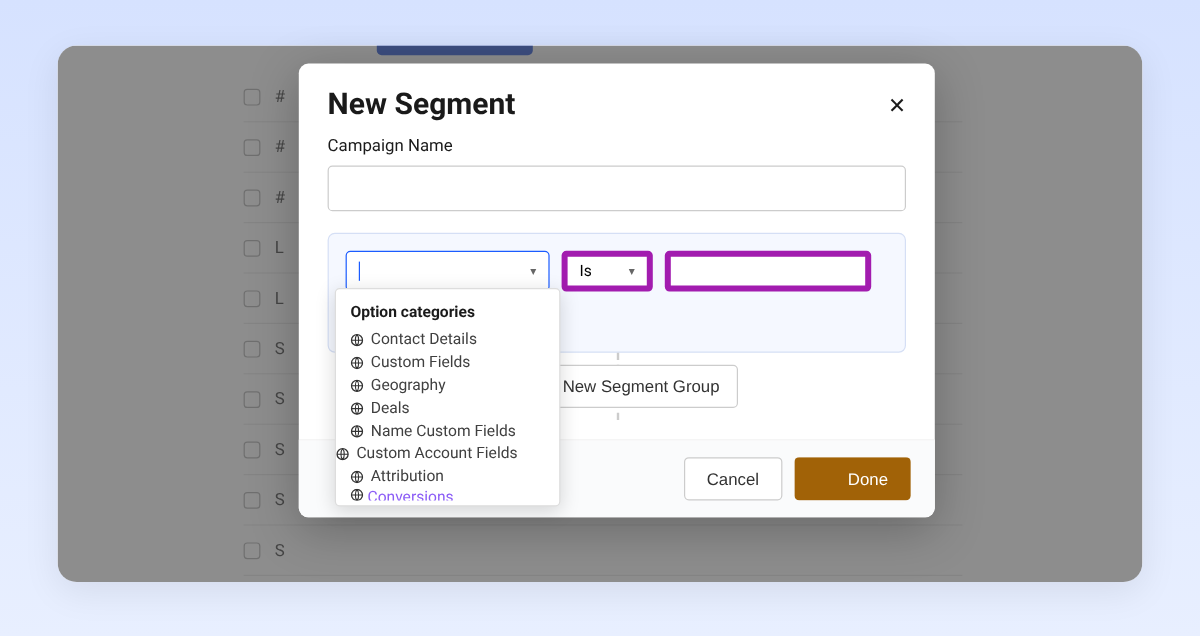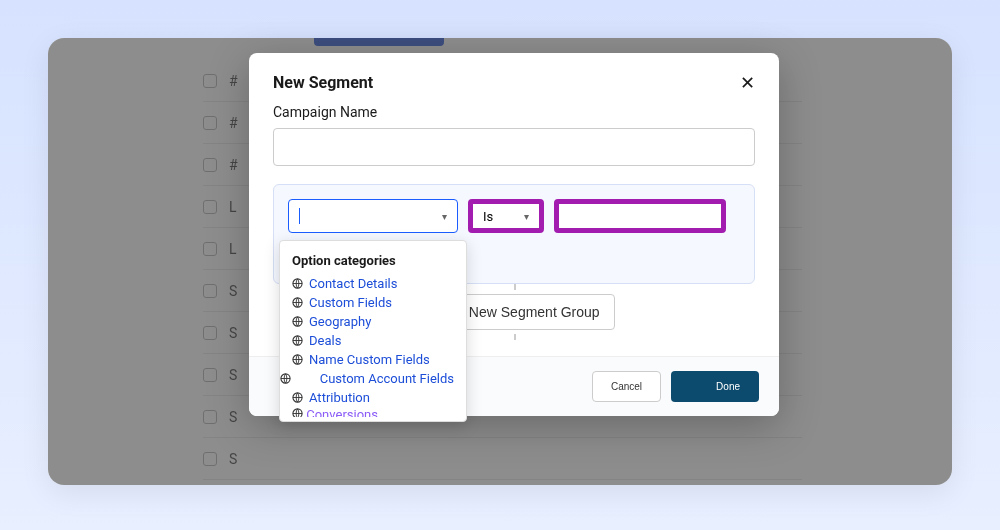--- a/index.html
+++ b/index.html
@@ -70,21 +70,21 @@
       border-radius: 8px;
       box-shadow: 0 10px 40px rgba(0,0,0,0.25);
     }
     .modal-header {
       display: flex;
       justify-content: space-between;
       align-items: center;
       padding: 20px 24px 12px;
     }
     .modal-title {
-      font-size: 16px;
+      font-size: 25px;
       font-weight: 700;
       color: #1a1a1a;
     }
     .close-x {
       cursor: pointer;
       font-size: 18px;
       line-height: 1;
       color: #1a1a1a;
       background: none;
       border: none;
@@ -189,27 +189,27 @@
       justify-content: flex-end;
       gap: 10px;
       padding: 14px 20px;
       border-top: 1px solid #eee;
       background: #fafbfc;
       border-radius: 0 0 8px 8px;
     }
     .btn {
       padding: 9px 18px;
       border-radius: 4px;
-      font-size: 10px;
+      font-size: 14px;
       font-weight: 500;
       cursor: pointer;
       border: 1px solid transparent;
     }
     .btn-secondary { background: #fff; color: #333; border-color: #ccc; }
-    .btn-primary { background: #0c4a6e; color: #fff; padding-left: 44px; }
+    .btn-primary { background: #a16207; color: #fff; padding-left: 44px; }
     .dropdown-panel {
       position: absolute;
       top: 240px;
       left: 279px;
       width: 188px;
       background: #fff;
       border: 1px solid #ddd;
       border-radius: 4px;
       box-shadow: 0 4px 16px rgba(0,0,0,0.15);
       padding: 8px 0 4px;
@@ -220,24 +220,24 @@
       font-size: 13px;
       padding: 4px 12px 6px;
       color: #1a1a1a;
     }
     .dd-item {
       display: flex;
       align-items: center;
       gap: 6px;
       padding: 2px 12px;
       font-size: 13px;
-      color: #1d4ed8;
-      cursor: pointer;
-    }
-    .dd-item.wrap { flex-wrap: wrap; padding-left: 0; justify-content: space-between; }
+      color: #404040;
+      cursor: pointer;
+    }
+    .dd-item.wrap { flex-wrap: wrap; padding-left: 0; }
     .dd-icon {
       width: 11px;
       height: 11px;
       display: inline-block;
     }
     .dd-cutoff {
       padding: 0 12px;
       font-size: 13px;
       color: #8b5cf6;
       height: 10px;

